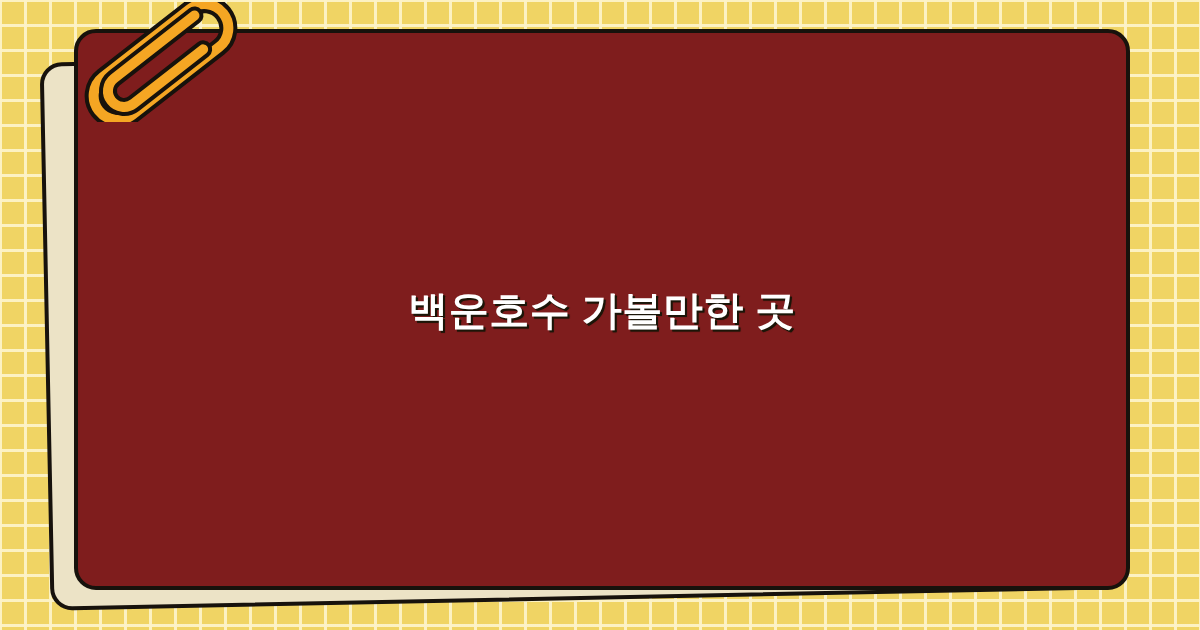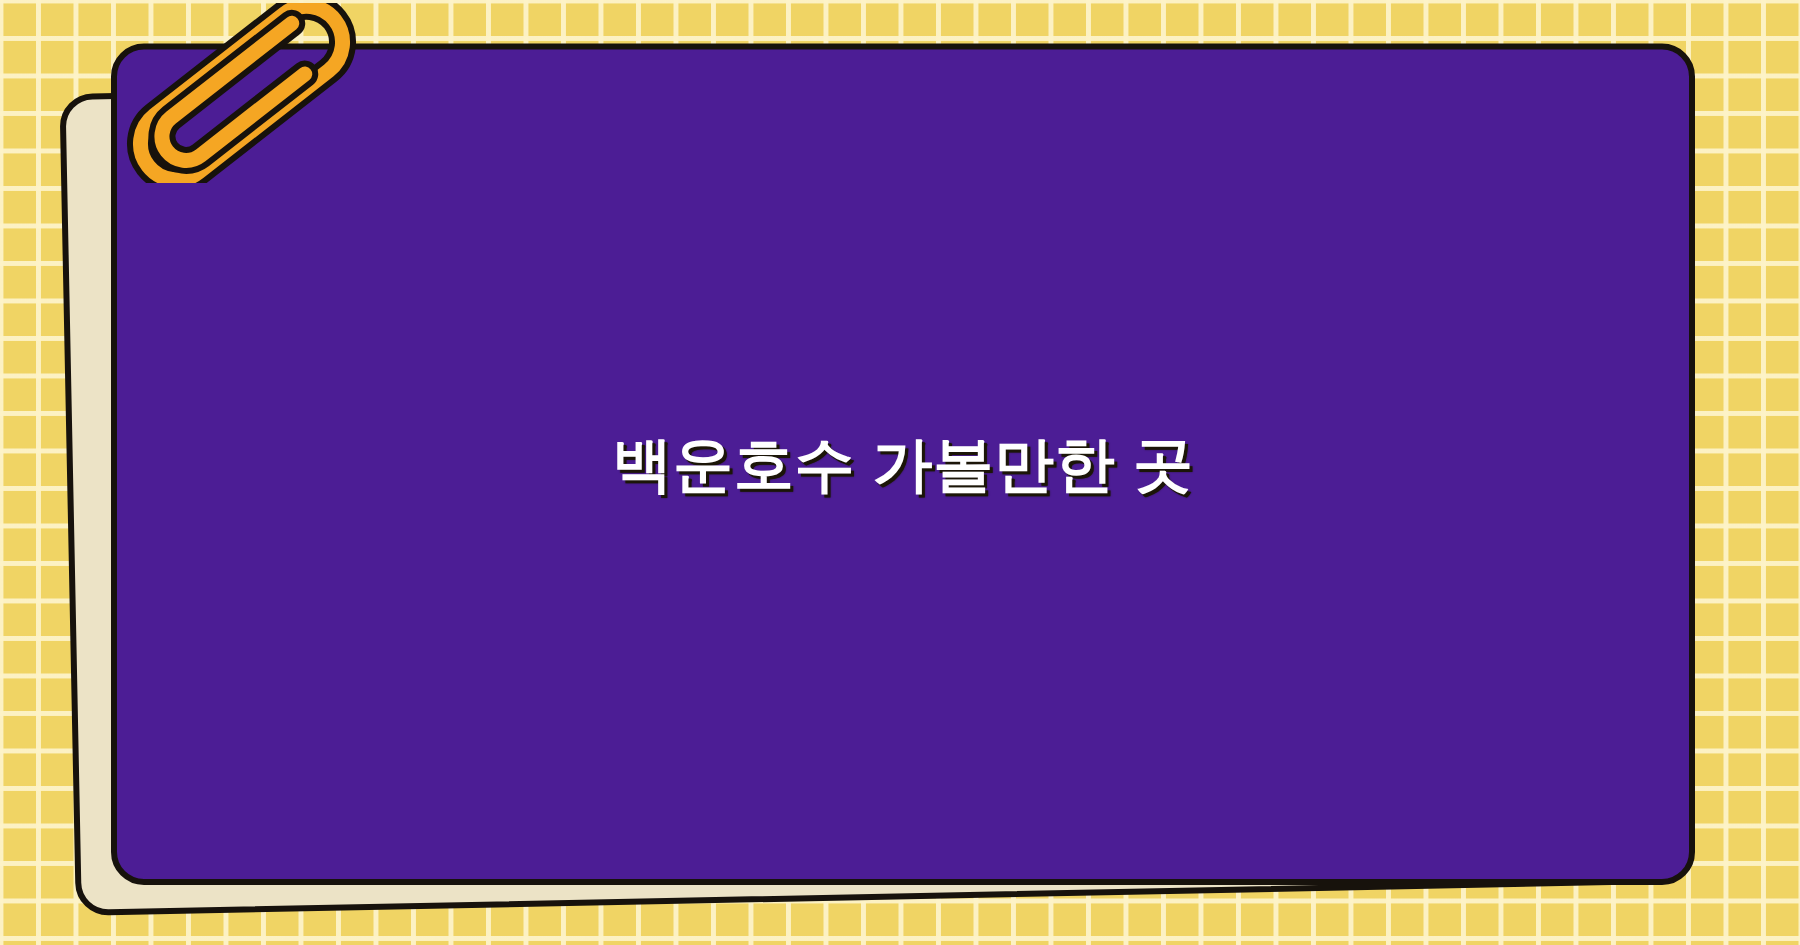--- a/index.html
+++ b/index.html
@@ -51,21 +51,21 @@
     transform-origin: 50% 50%;
   }
 
   
   #card-main {
     position: absolute;
     left: 74px;
     top: 29px;
     width: 1056px;
     height: 561px;
-    background: #4c1d95;
+    background: #7f1d1d;
     border: 4px solid #17120c;
     border-radius: 22px;
     overflow: visible;
   }
 
   
   #card-title {
     position: absolute;
     left: 0;
     right: 0;

